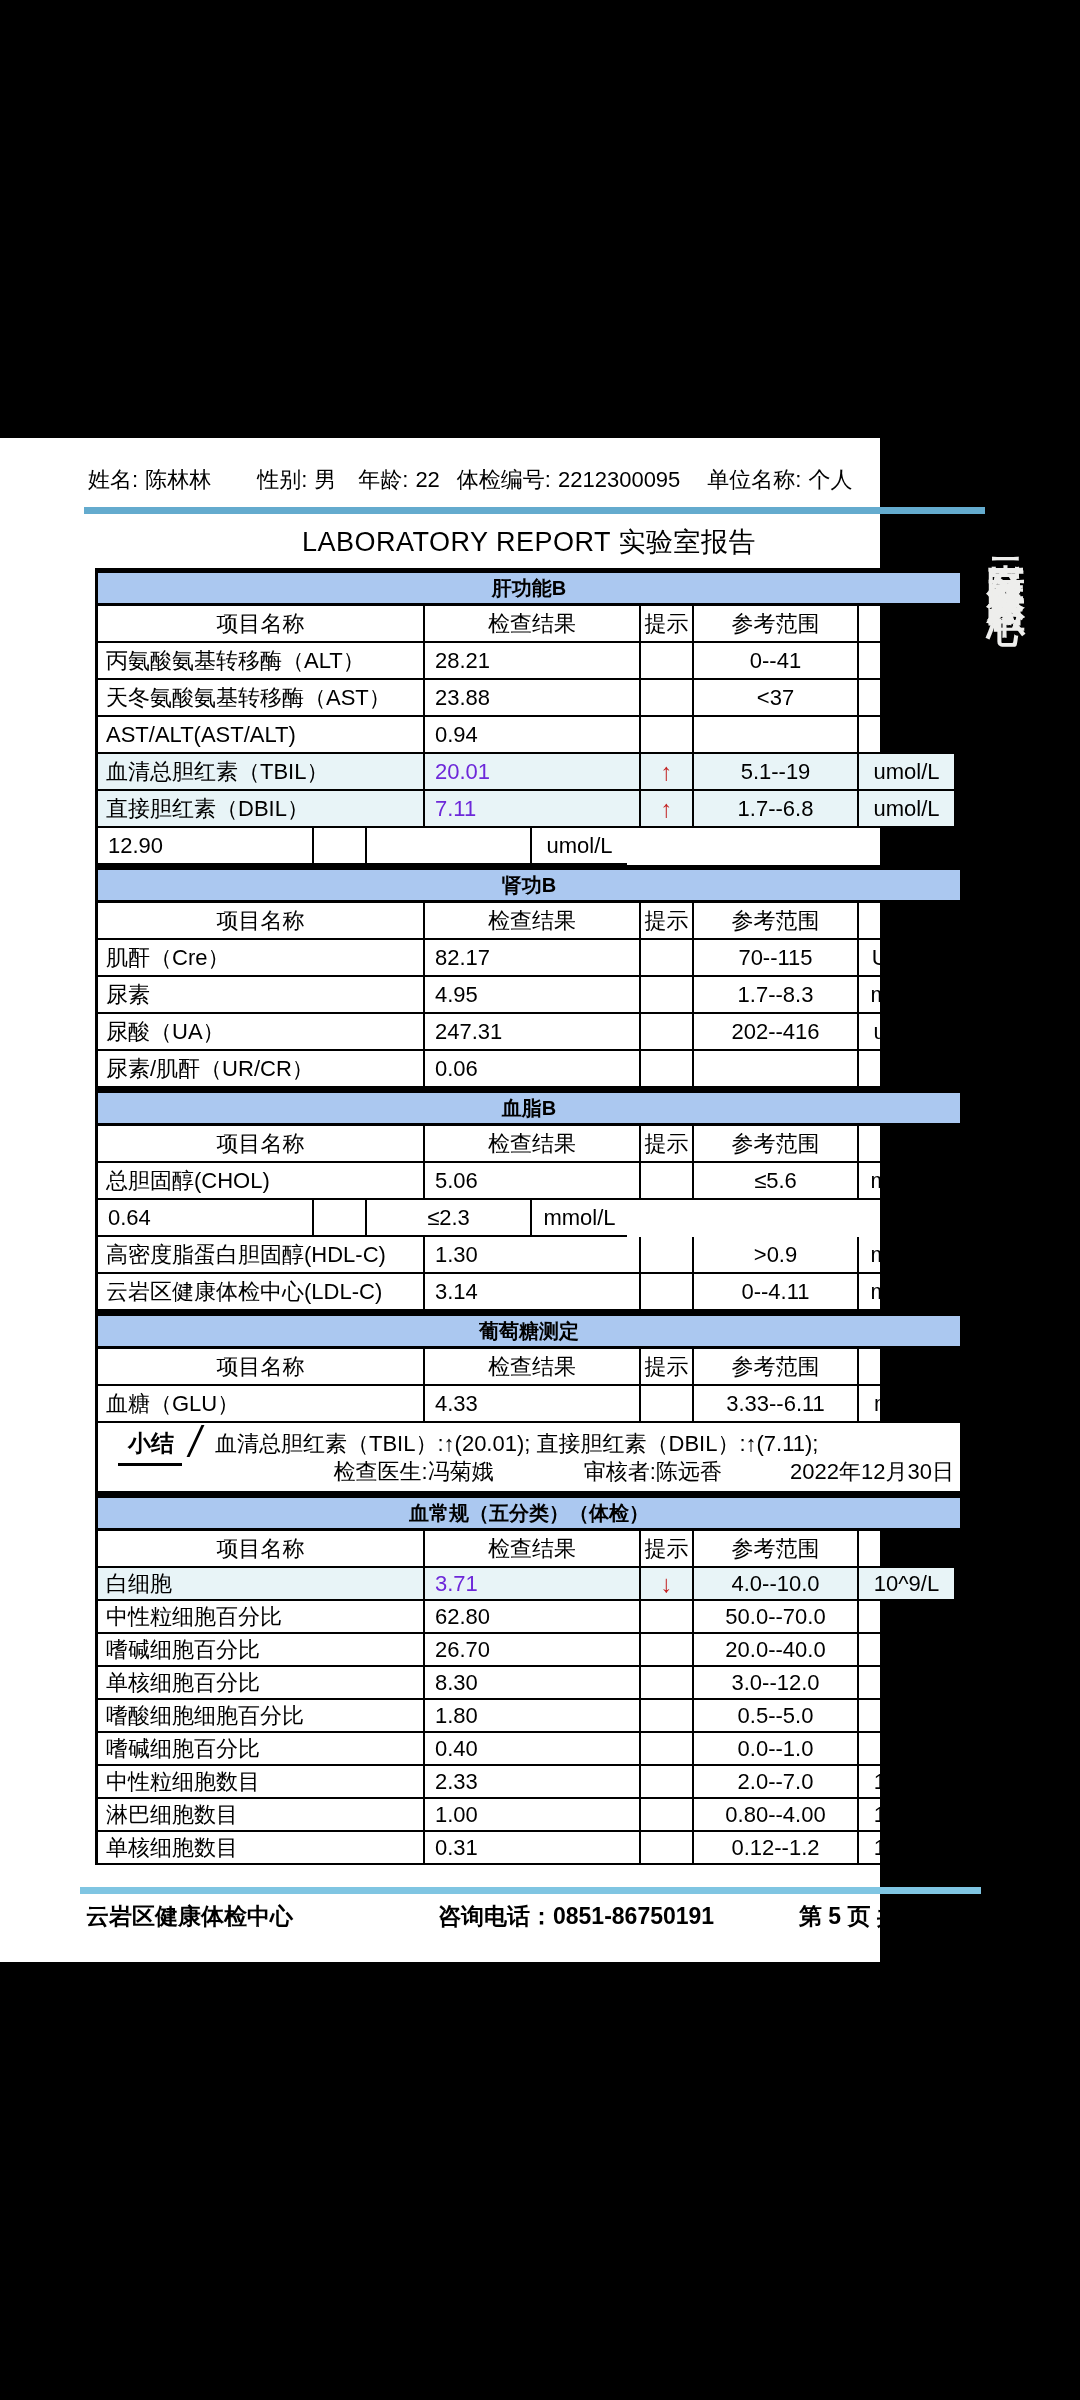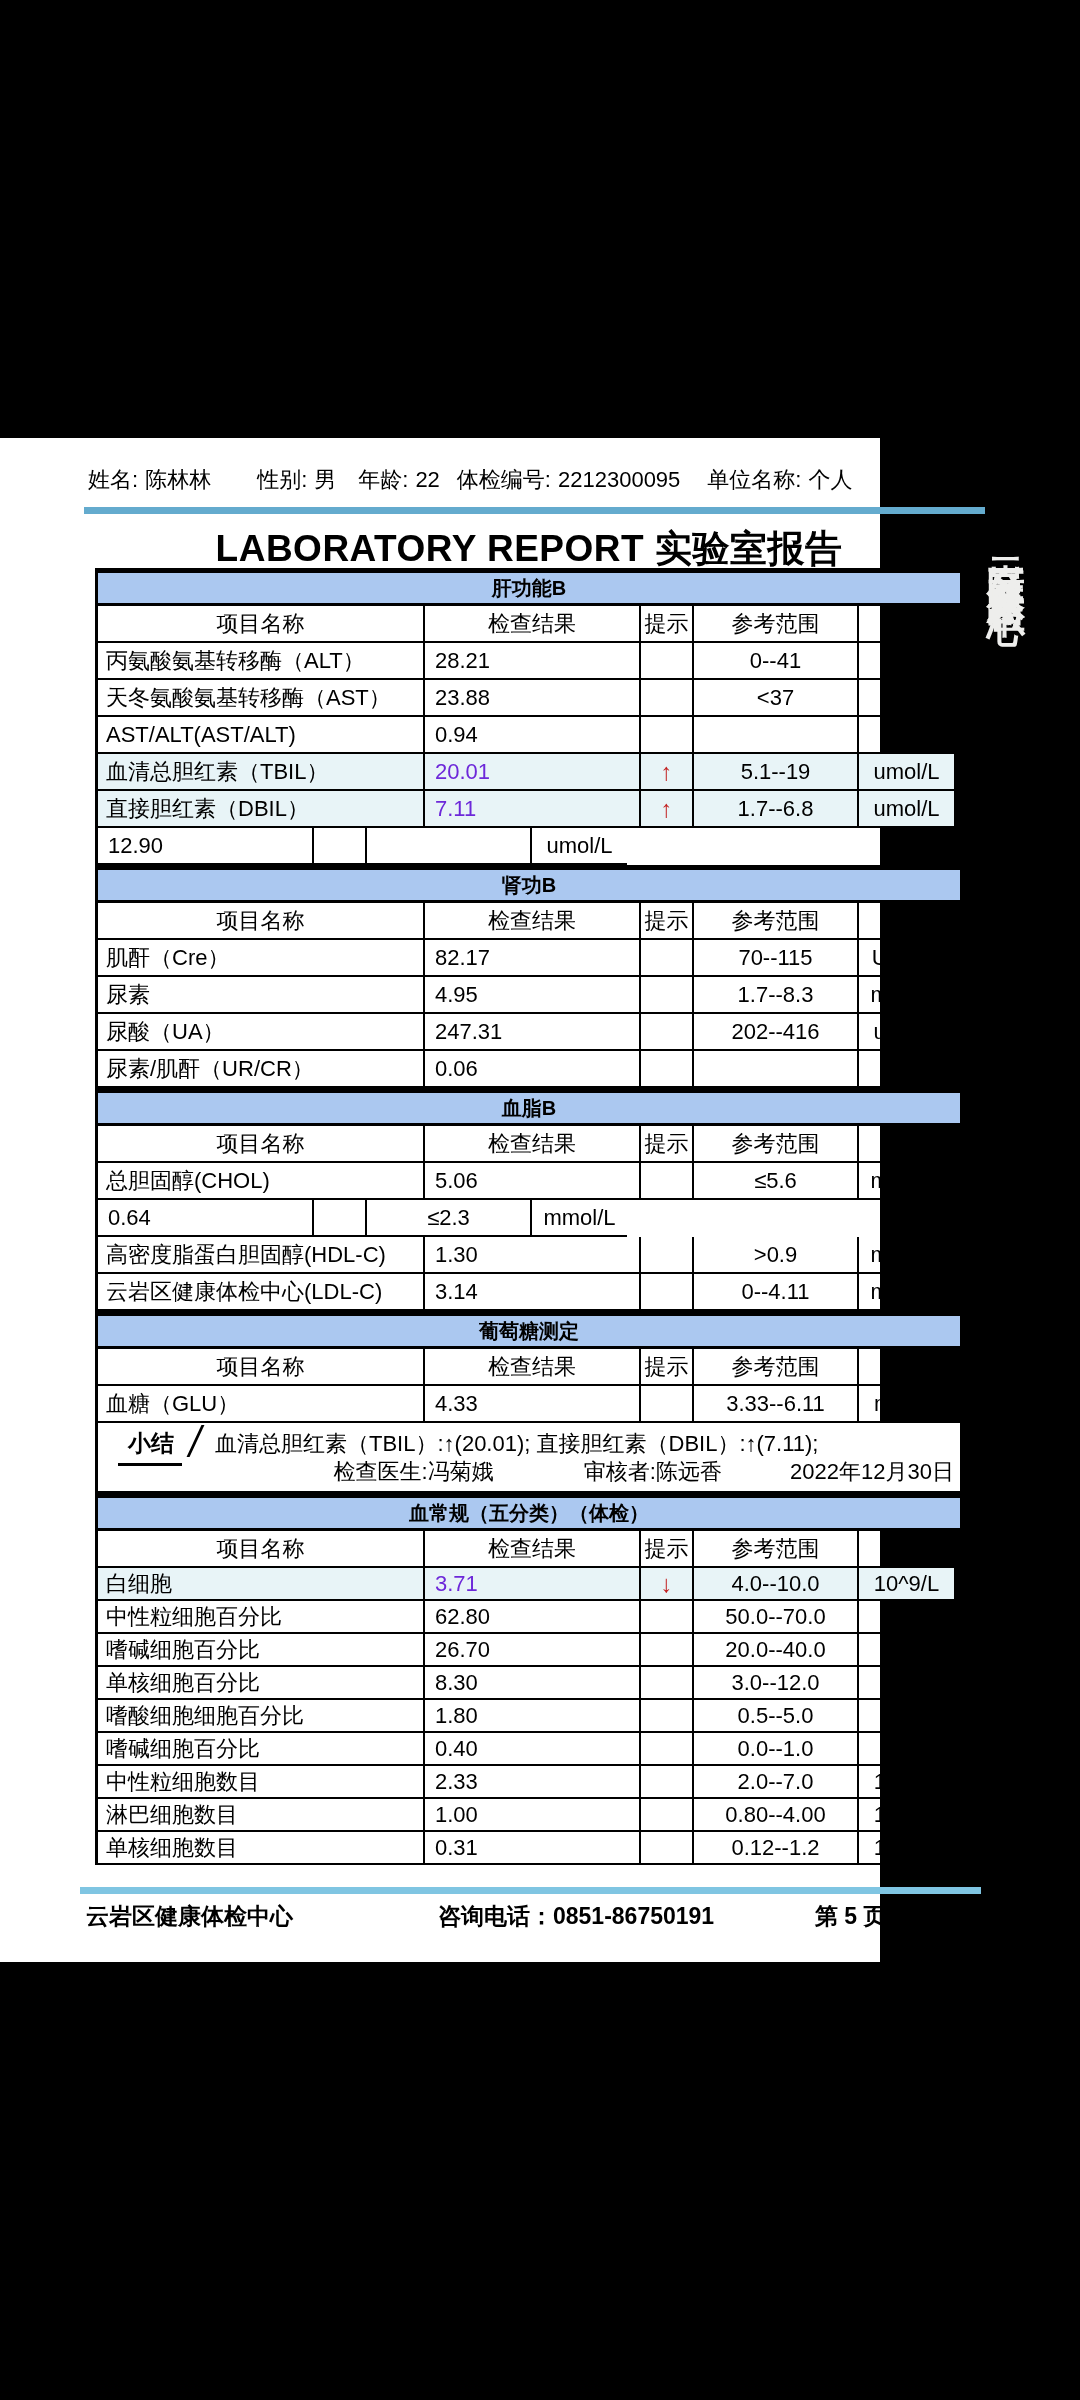--- a/index.html
+++ b/index.html
@@ -18,21 +18,21 @@
   
   .patient-row{position:absolute;top:27px;left:88px;font-size:22px;white-space:nowrap;}
   .pf{display:inline-block;}
   .pf .lbl{margin-right:7px;}
   .pf:nth-child(1){margin-right:46px;}
   .pf:nth-child(2){margin-right:22px;}
   .pf:nth-child(3){margin-right:17px;}
   .pf:nth-child(4){margin-right:27px;}
   .topline{position:absolute;top:69px;left:84px;width:901px;height:7px;background:#64abce;}
   .rtitle{position:absolute;top:86px;left:0;width:1058px;text-align:center;
-    font-size:37px;font-weight:bold;letter-spacing:0.5px;}
+    font-size:27px;font-weight:normal;letter-spacing:0.5px;}
 
   
   .labtable{position:absolute;left:95px;top:130px;width:862px;
     border-left:3px solid #000;border-right:3px solid #000;}
   .sec-title{height:38px;line-height:31px;background:#abc8f0;
     border-top:5px solid #000;border-bottom:3px solid #000;
     text-align:center;font-weight:bold;font-size:20px;box-sizing:border-box;}
   .hdr-row,.lab-row{display:flex;}
   .cell{box-sizing:border-box;border-right:2px solid #000;border-bottom:2px solid #000;
     font-size:22px;display:flex;align-items:center;overflow:hidden;white-space:nowrap;}
@@ -60,21 +60,21 @@
   .doctor-line{position:absolute;bottom:4px;right:6px;white-space:nowrap;font-size:22px;}
   .doctor-line .dl-doctor{margin-right:84px;}
   .doctor-line .dl-auditor{margin-right:62px;}
 
   
   .botline{position:absolute;top:1449px;left:80px;width:901px;height:7px;background:#7fc5e2;}
   .footer-row{position:absolute;top:1463px;left:0;width:1080px;height:32px;
     font-weight:bold;font-size:23px;white-space:nowrap;}
   .f-left{position:absolute;left:86px;}
   .f-center{position:absolute;left:438px;}
-  .f-right{position:absolute;right:104px;}
+  .f-right{position:absolute;right:120px;}
 </style>
 </head>
 <body>
 
 <div class="page">
 
   <div class="watermark">云岩区健康体检中心</div>
 
   <div class="patient-row"><span class="pf"><span class="lbl">姓名:</span><span>陈林林</span></span><span class="pf"><span class="lbl">性别:</span><span>男</span></span><span class="pf"><span class="lbl">年龄:</span><span>22</span></span><span class="pf"><span class="lbl">体检编号:</span><span>2212300095</span></span><span class="pf"><span class="lbl">单位名称:</span><span>个人</span></span></div>
 

